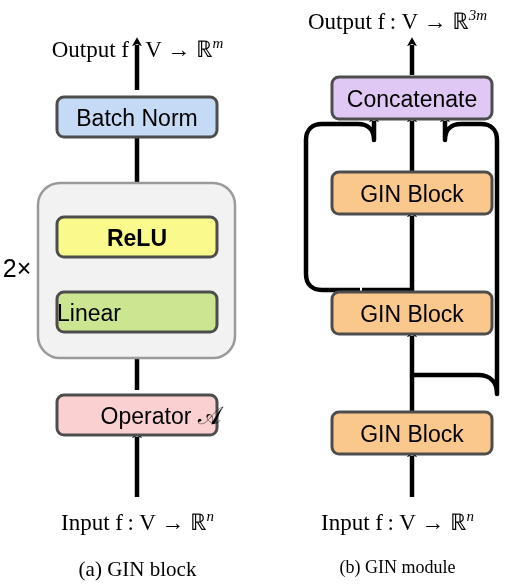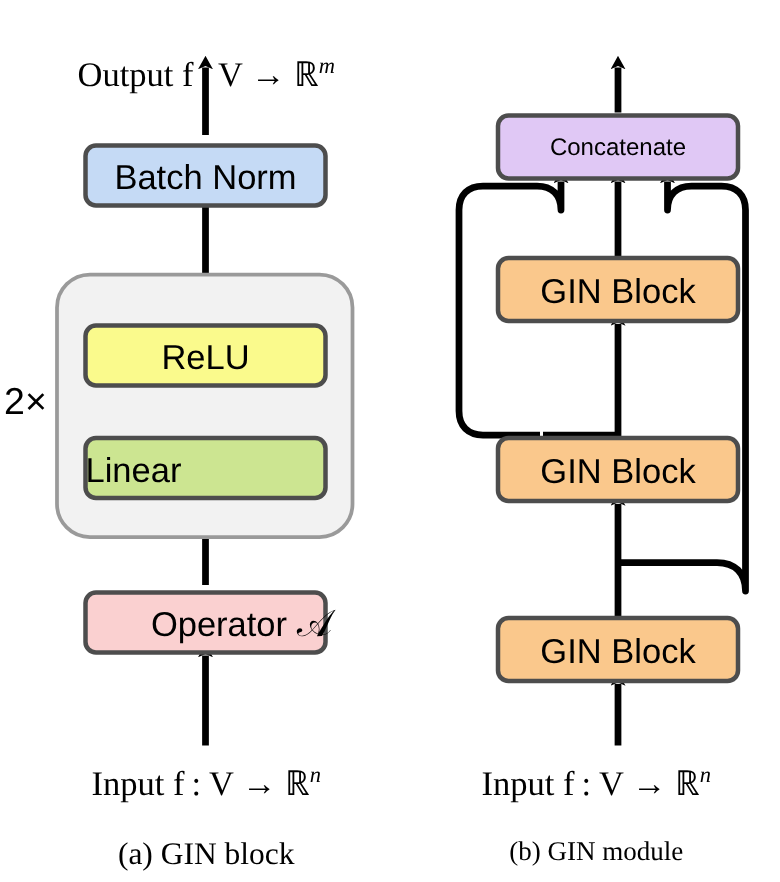--- a/index.html
+++ b/index.html
@@ -84,41 +84,44 @@
 <div style="position:absolute;left:0;top:4px;width:275px;text-align:center;font-size:23px;margin-top:28px;">
   <span class="mathlbl">Output f : V → ℝ</span><sup class="mathlbl" style="font-size:15px;font-style:italic;">m</sup>
 </div>
 
 <div style="position:absolute;left:57px;top:99px;width:160px;height:40px;line-height:38px;
             text-align:center;font-size:23px;">Batch Norm</div>
 
 <div style="position:absolute;left:0px;top:254px;width:34px;text-align:center;font-size:25px;">2×</div>
 
 <div style="position:absolute;left:57px;top:219px;width:160px;height:48px;line-height:38px;
-            text-align:center;font-size:23px;">ReLU</div>
+            text-align:center;font-size:23px;font-weight:bold;">ReLU</div>
 
 <div style="position:absolute;left:57px;top:294px;width:160px;height:40px;line-height:38px;
             text-align:left;font-size:23px;">Linear</div>
 
 <div style="position:absolute;left:69px;top:397px;width:184px;height:40px;line-height:38px;
             text-align:center;font-size:23px;">
   <span>Operator</span>
   <span class="mathlbl" style="font-size:25px;">𝒜</span>
 </div>
 
 <div style="position:absolute;left:0;top:505px;width:275px;text-align:center;font-size:23px;">
   <span class="mathlbl">Input f : V → ℝ</span><sup class="mathlbl" style="font-size:15px;font-style:italic;">n</sup>
 </div>
 
 <div class="caption" style="position:absolute;left:0;top:557px;width:275px;
             text-align:center;font-size:21px;">(a) GIN block</div>
 
+<div style="position:absolute;left:275px;top:4px;width:245px;text-align:center;font-size:23px;">
+  <span class="mathlbl">Output f : V → ℝ</span><sup class="mathlbl" style="font-size:15px;font-style:italic;">3m</sup>
+</div>
 
 <div style="position:absolute;left:332px;top:79px;width:160px;height:42px;line-height:40px;
-            text-align:center;font-size:16px;">Concatenate</div>
+            text-align:center;font-size:23px;">Concatenate</div>
 
 <div style="position:absolute;left:332px;top:174px;width:160px;height:42px;line-height:40px;
             text-align:center;font-size:23px;">GIN Block</div>
 
 <div style="position:absolute;left:332px;top:294px;width:160px;height:42px;line-height:40px;
             text-align:center;font-size:23px;">GIN Block</div>
 
 <div style="position:absolute;left:332px;top:414px;width:160px;height:42px;line-height:40px;
             text-align:center;font-size:23px;">GIN Block</div>
 

